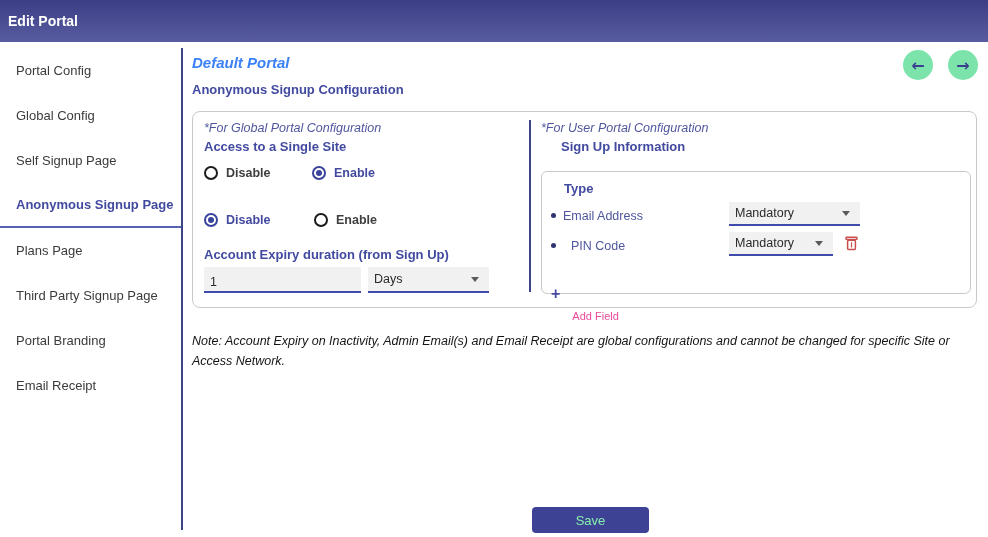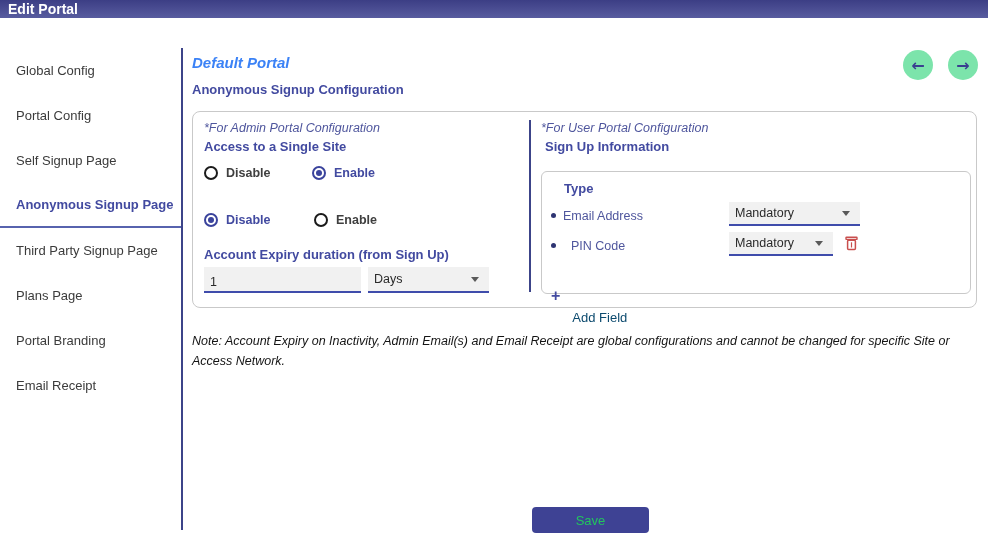--- a/index.html
+++ b/index.html
@@ -5,21 +5,21 @@
   * { margin:0; padding:0; box-sizing:border-box; }
   html,body { background:#fff; }
   #page {
     position:relative; width:988px; height:537px;
     font-family:"Liberation Sans", sans-serif;
     background:#fff; overflow:hidden;
     color:#3b3b3b;
   }
   
   .header {
-    position:absolute; left:0; top:0; width:988px; height:18px;
+    position:absolute; left:0; top:0; width:988px; height:42px;
     background:linear-gradient(180deg,#3c3e85 0%,#585c9f 100%);
     display:flex; align-items:center; padding-left:8px;
   }
   .header-title { color:#ffffff; font-size:14px; font-weight:bold; }
 
   
   .sidebar { position:absolute; left:0; top:48px; width:181px; }
   .side-item {
     height:45px; display:flex; align-items:center; padding-left:16px;
     font-size:13px; color:#3b3b3b; cursor:pointer;
@@ -105,69 +105,69 @@
     border:1px solid #c9c9c9; border-radius:6px; background:#fff;
   }
   .type-header { position:absolute; left:22px; top:9px; font-size:13px; font-weight:bold; color:#424aa0; }
   .bullet {
     position:absolute; width:5px; height:5px; border-radius:50%; background:#2e3472;
   }
   .row-label { position:absolute; font-size:12.5px; color:#4f569d; }
   .trash-btn { position:absolute; cursor:pointer; width:14px; height:16px; }
   .add-field { position:absolute; left:9px; top:94px; display:flex; align-items:center; gap:12px; cursor:pointer; }
   .plus-icon { color:#424aa0; font-size:16px; font-weight:bold; line-height:1; }
-  .add-label { font-size:13px; color:#0c4a6e;margin-top:44px; }
+  .add-label { font-size:11px; color:#ec4899;margin-top:44px; }
 
   
   .note {
     position:absolute; left:192px; top:331px; width:786px;
     font-size:12.5px; font-style:italic; color:#141414; line-height:20px;
   }
   .save-btn {
     position:absolute; left:532px; top:507px; width:117px; height:26px;
     background:#3e4294; border:none; border-radius:4px;
-    color:#22c55e; font-size:13px; font-family:"Liberation Sans", sans-serif;
+    color:#86efac; font-size:13px; font-family:"Liberation Sans", sans-serif;
     cursor:pointer;
   }
 </style>
 </head>
 <body>
 
 <div id="page">
 
   <div class="header">
     <span class="header-title">Edit Portal</span>
   </div>
 
   <div class="sidebar">
+    <div class="side-item">Portal Config</div>
     <div class="side-item">Global Config</div>
-    <div class="side-item">Portal Config</div>
     <div class="side-item">Self Signup Page</div>
     <div class="side-item selected">Anonymous Signup Page</div>
+    <div class="side-item">Plans Page</div>
     <div class="side-item">Third Party Signup Page</div>
-    <div class="side-item">Plans Page</div>
     <div class="side-item">Portal Branding</div>
     <div class="side-item">Email Receipt</div>
   </div>
   <div class="vdivider"></div>
 
   <div class="page-title">Default Portal</div>
   <div class="page-subtitle">Anonymous Signup Configuration</div>
 
   <div class="nav-circle nav-prev">
     <span>←</span>
   </div>
   <div class="nav-circle nav-next">
     <span>→</span>
   </div>
 
   <div class="panel">
     <div class="panel-divider"></div>
 
-    <div class="caption" style="left:11px; top:9px;">*For Admin Portal Configuration</div>
+    <div class="caption" style="left:11px; top:9px;">*For Global Portal Configuration</div>
 
     <div class="field-label" style="left:11px; top:27px;">Access to a Single Site</div>
     <div class="radio-row" style="left:11px; top:54px; width:320px;">
       <div class="radio-pair" style="left:0;">
         <span class="radio"></span>
         <span class="radio-label">Disable</span>
       </div>
       <div class="radio-pair sel" style="left:108px;">
         <span class="radio checked"></span>
         <span class="radio-label">Enable</span>
@@ -186,21 +186,21 @@
     </div>
 
     <div class="field-label" style="left:11px; top:135px;">Account Expiry duration (from Sign Up)</div>
     <input class="fill-field" style="left: 11px; top: 155px; width: 157px; height: 26px;" value="1">
     <div class="fill-field" style="left:175px; top:155px; width:121px; height:26px;">
       <span>Days</span>
       <span class="caret"></span>
     </div>
 
     <div class="caption" style="left:348px; top:9px;">*For User Portal Configuration</div>
-    <div class="field-label" style="left:352px; top:27px;">Sign Up Information</div>
+    <div class="field-label" style="left:368px; top:27px;">Sign Up Information</div>
 
     <div class="inner-card">
       <div class="type-header">Type</div>
 
       <span class="bullet" style="left:9px; top:41px;"></span>
       <span class="row-label" style="left:21px; top:37px;">Email Address</span>
       <div class="fill-field" style="left:187px; top:30px; width:131px; height:24px;">
         <span>Mandatory</span>
         <span class="caret"></span>
       </div>

